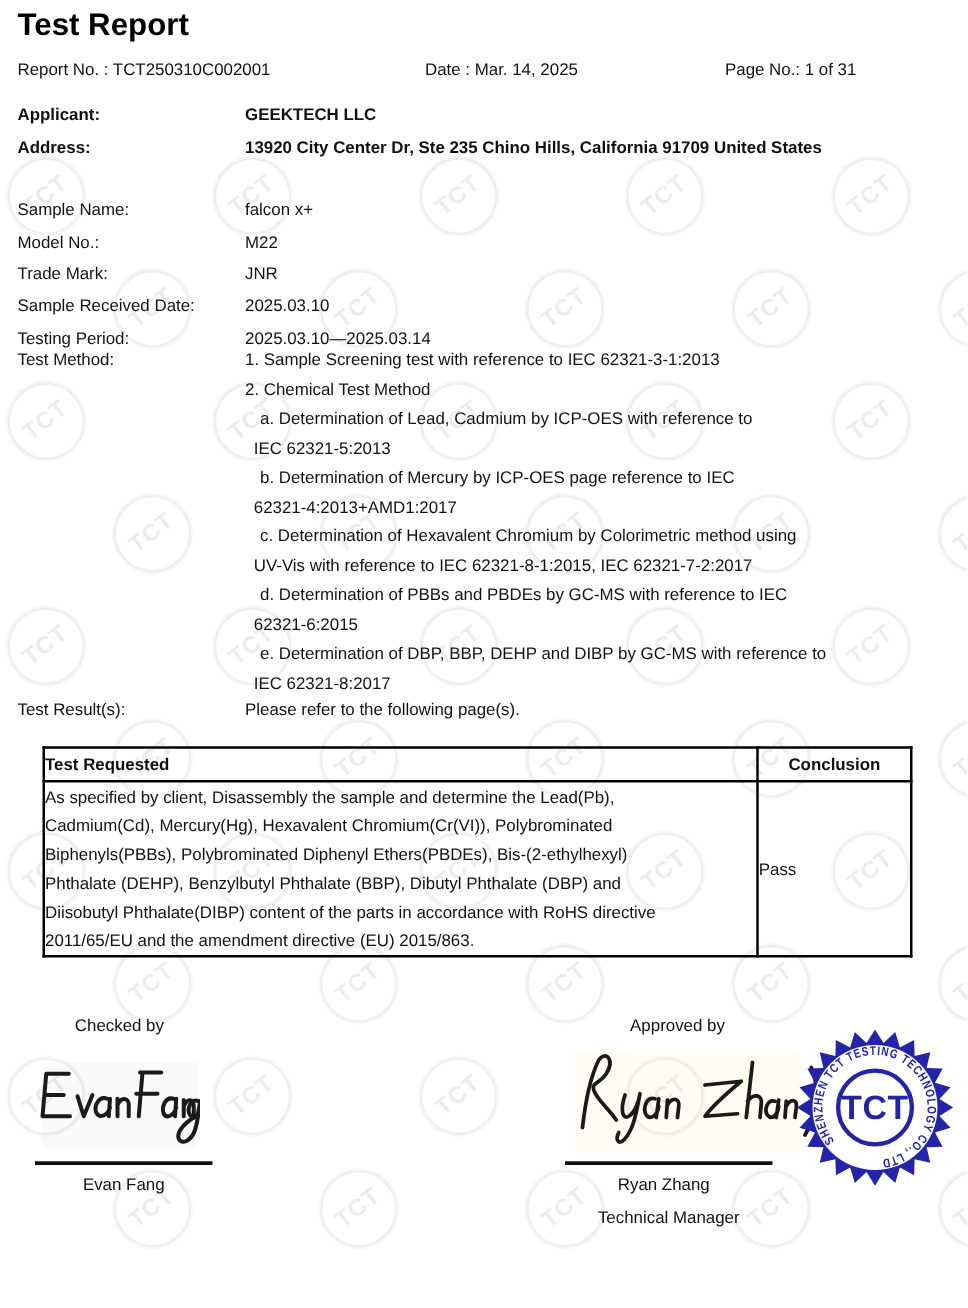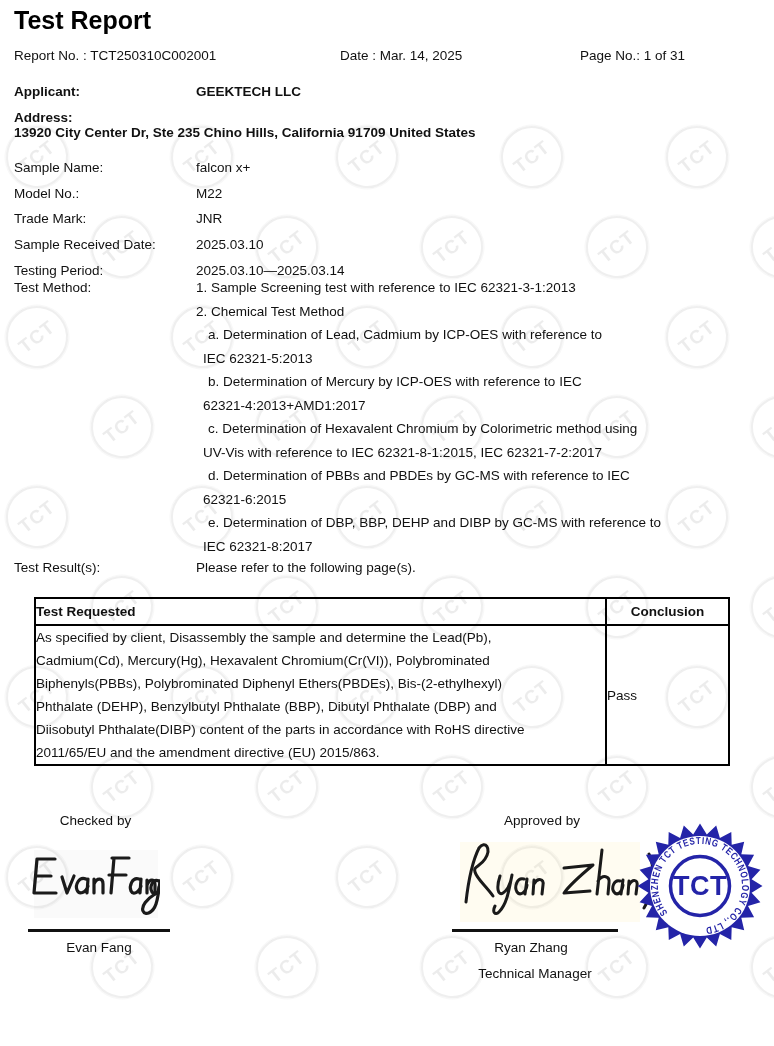--- a/index.html
+++ b/index.html
@@ -211,21 +211,21 @@
       <span class="m1">Report No. : TCT250310C002001</span>
       <span class="m2">Date : Mar. 14, 2025</span>
       <span class="m3">Page No.: 1 of 31</span>
     </div>
 
     <div class="kv bold" style="top:84px;">
       <span class="k">Applicant:</span>
       <span class="v">GEEKTECH LLC</span>
     </div>
 
-    <div class="kv bold" style="top:110px;flex-direction:column;">
+    <div class="kv bold" style="top:110px;">
       <span class="k">Address:</span>
       <span class="v">13920 City Center Dr, Ste 235 Chino Hills, California 91709 United States</span>
     </div>
 
 
     <div class="samples">
       <div class="row">
         <span class="k">Sample Name:</span>
         <span>falcon x+</span>
       </div>
@@ -247,21 +247,21 @@
       </div>
     </div>
 
     <div class="kv" style="top:280px;">
       <span class="k">Test Method:</span>
       <span class="mlines">
         <span class="lvl0">1. Sample Screening test with reference to IEC 62321-3-1:2013</span>
         <span class="lvl0">2. Chemical Test Method</span>
         <span class="lvl1">a. Determination of Lead, Cadmium by ICP-OES with reference to</span>
         <span class="lvl2">IEC 62321-5:2013</span>
-        <span class="lvl1">b. Determination of Mercury by ICP-OES with reference to IEC</span>
+        <span class="lvl1">b. Determination of Mercury by ICP-OES page reference to IEC</span>
         <span class="lvl2">62321-4:2013+AMD1:2017</span>
         <span class="lvl1">c. Determination of Hexavalent Chromium by Colorimetric method using</span>
         <span class="lvl2">UV-Vis with reference to IEC 62321-8-1:2015, IEC 62321-7-2:2017</span>
         <span class="lvl1">d. Determination of PBBs and PBDEs by GC-MS with reference to IEC</span>
         <span class="lvl2">62321-6:2015</span>
         <span class="lvl1">e. Determination of DBP, BBP, DEHP and DIBP by GC-MS with reference to</span>
         <span class="lvl2">IEC 62321-8:2017</span>
       </span>
     </div>
 

